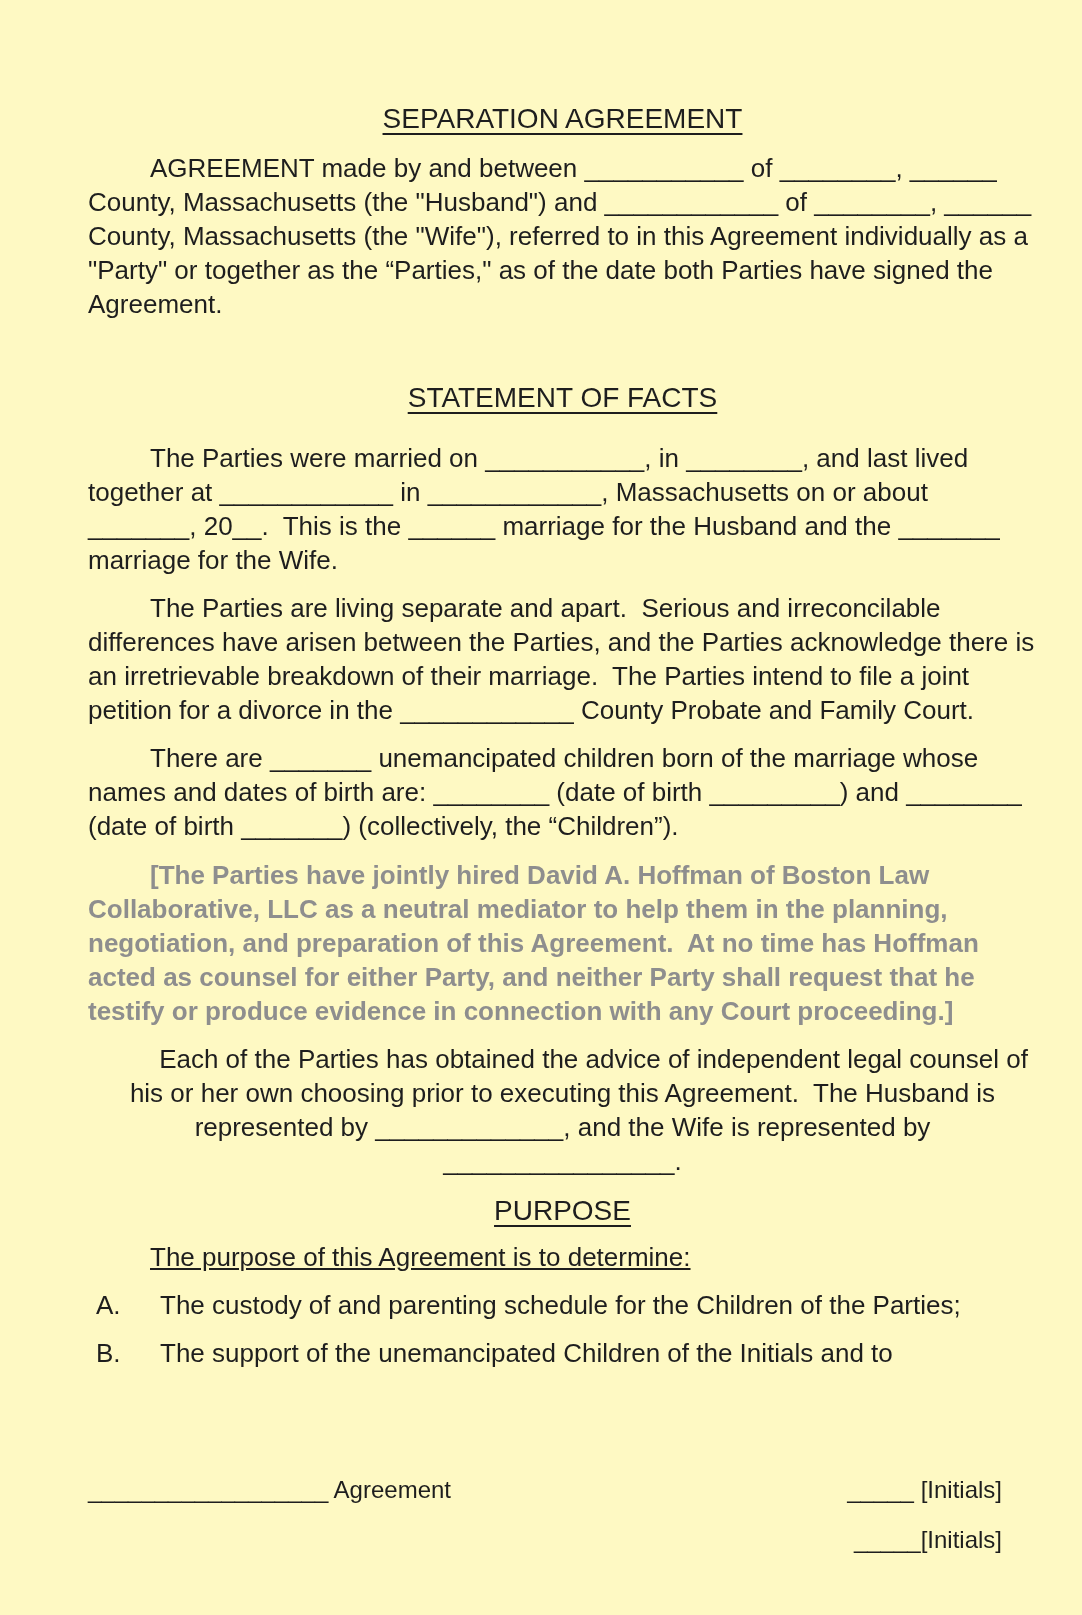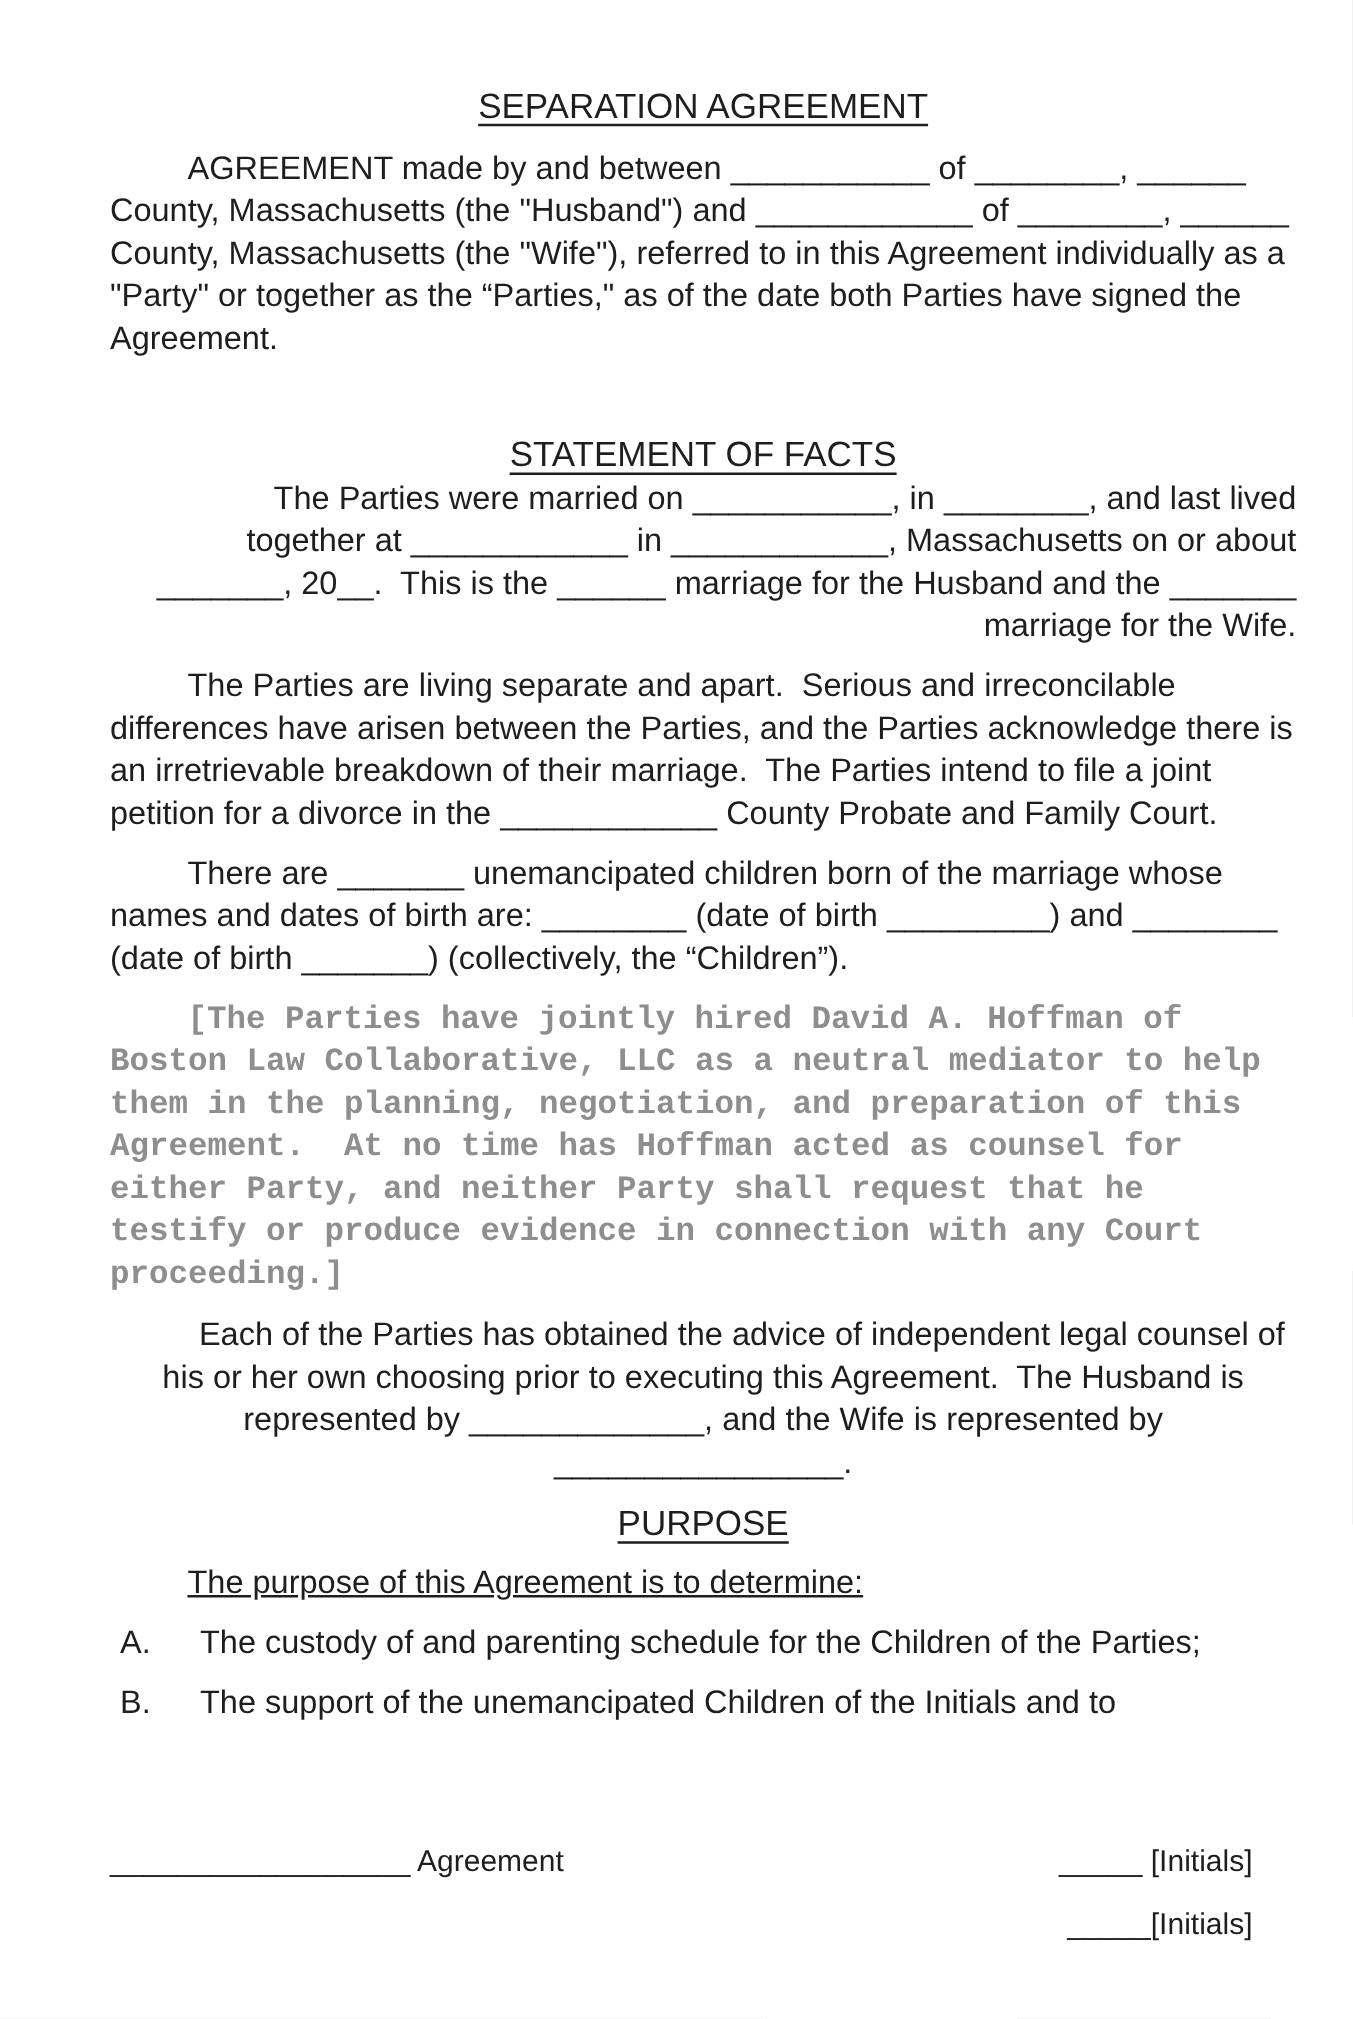--- a/index.html
+++ b/index.html
@@ -5,23 +5,23 @@
   html, body {
     margin: 0;
     padding: 0;
     background: #e8e8e8;
   }
   .page {
     position: relative;
     width: 1082px;
     height: 1615px;
     margin: 0 auto;
-    background: #ffffff;
+    background: #fef9c3;
     box-sizing: border-box;
-    padding: 68px 45px 0 88px;
+    padding: 102px 45px 0 88px;
     font-family: "Liberation Sans", sans-serif;
     font-size: 26px;
     line-height: 34px;
     color: #1e1e1e;
     overflow: hidden;
   }
   .doc-heading {
     margin: 0;
     font-size: 28px;
     font-weight: 400;
@@ -31,30 +31,29 @@
     text-underline-offset: 5px;
     line-height: 34px;
   }
   .h-facts   { margin-top: 60px; text-align: center; }
   .h-purpose { margin-top: 16px; }
   .para {
     margin: 0;
     text-indent: 62px;
   }
   #p-intro    { margin-top: 15px; }
-  #p-married  { margin-top: 0; text-align: right; }
+  #p-married  { margin-top: 26px; }
   #p-children { margin-top: 14px; }
   #p-separate { margin-top: 14px; }
   #p-mediator { margin-top: 15px; }
   #p-counsel  { margin-top: 14px; text-align: center; }
   #p-purpose  { margin-top: 12px; text-decoration: underline; }
   .muted {
     color: #8e8e8e;
     font-weight: 700;
-    font-family: Liberation Mono, monospace;
   }
   .purpose-list {
     margin: 0;
     padding: 0;
     list-style: none;
   }
   .purpose-item {
     display: flex;
     margin-top: 14px;
   }

